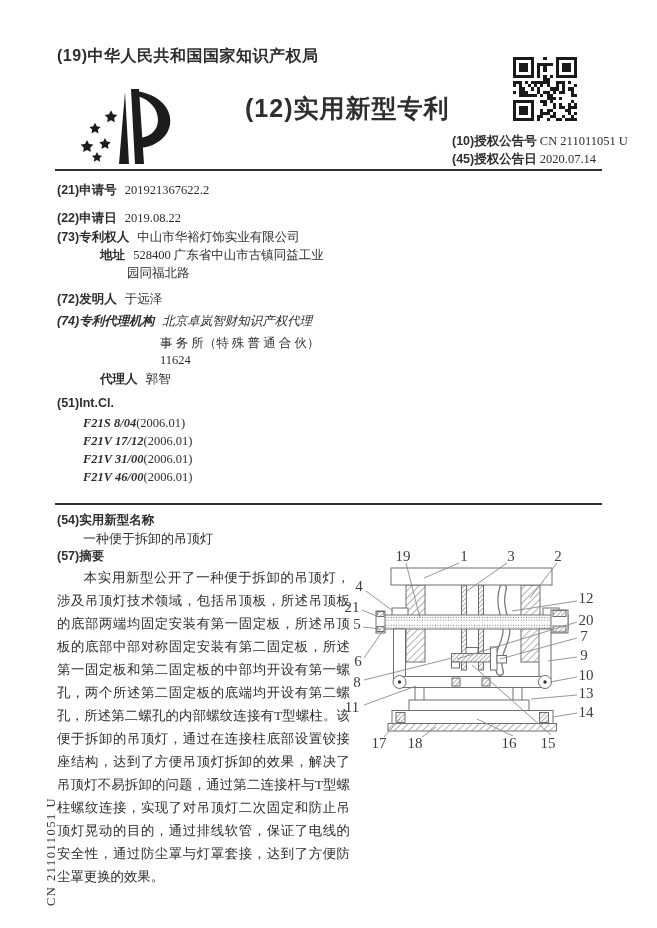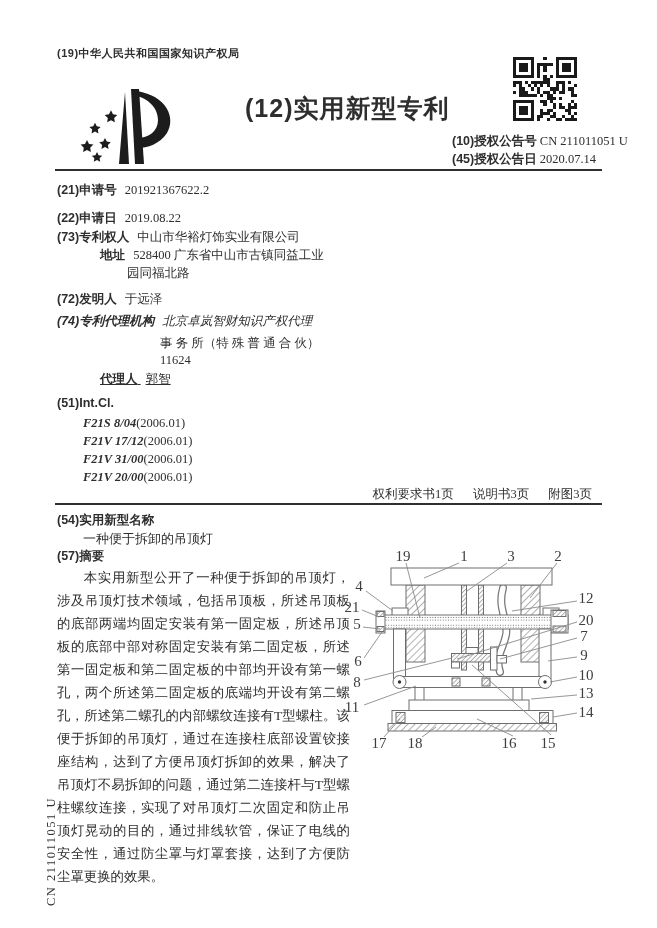--- a/index.html
+++ b/index.html
@@ -1,21 +1,21 @@
 <!DOCTYPE html>
 <html><head>
 <meta charset="utf-8">
 <style>
   html,body{margin:0;padding:0;background:#f2f2f2;}
   .page{position:relative;width:657px;height:928px;background:#ffffff;overflow:hidden;
         font-family:"Liberation Serif","DejaVu Serif",serif;color:#2e2e2e;}
   .abs{position:absolute;}
   .hei{font-family:"Liberation Sans","DejaVu Sans",sans-serif;font-weight:700;}
   .val{font-family:"Liberation Serif","DejaVu Serif",serif;font-weight:400;}
-  .office-line{left:57px;top:46px;font-size:11px;letter-spacing:.5px;}
+  .office-line{left:57px;top:46px;font-size:16px;letter-spacing:.5px;}
   .doc-type{left:245px;top:92px;font-size:25px;letter-spacing:1px;}
   .pub-line{left:417px;font-size:12.5px;white-space:nowrap;margin-left:35px;}
   .pub-line .val{font-size:12.5px;}
   .rule{background:#2f2f2f;height:2px;left:55px;width:547px;}
   .bib{font-size:12.5px;white-space:nowrap;}
   .bib .val{margin-left:5px;}
   .intcl-item{font-size:12.5px;white-space:nowrap;}
   .intcl-cls{font-style:italic;font-weight:700;font-family:"Liberation Serif","DejaVu Serif",serif;}
   .pages-line{left:292px;top:486px;width:300px;text-align:right;font-size:12.5px;}
   .pages-line span{margin-left:16px;}
@@ -301,44 +301,39 @@
   <div class="abs bib" style="left:57px;top:291px;">
     <span class="hei">(72)发明人</span>
     <span class="val">于远泽</span>
   </div>
   <div class="abs bib" style="left:57px;top:313px;font-style:italic;">
     <span class="hei">(74)专利代理机构</span>
     <span class="val">北京卓岚智财知识产权代理</span>
   </div>
   <div class="abs bib val" style="left:160px;top:335px;">事 务 所（特 殊 普 通 合 伙）</div>
   <div class="abs bib val" style="left:160px;top:353px;">11624</div>
-  <div class="abs bib" style="left:100px;top:371px;text-decoration:underline;">
+  <div class="abs bib" style="left:100px;top:371px;">
     <span class="hei">代理人</span>
     <span class="val">郭智</span>
   </div>
   <div class="abs bib hei" style="left:57px;top:396px;">(51)Int.Cl.</div>
 
   <div class="abs intcl-item" style="left:83px;top:416px;">
     <span class="intcl-cls">F21S 8/04</span><span class="val">(2006.01)</span>
   </div>
   <div class="abs intcl-item" style="left:83px;top:434px;">
     <span class="intcl-cls">F21V 17/12</span><span class="val">(2006.01)</span>
   </div>
   <div class="abs intcl-item" style="left:83px;top:452px;">
     <span class="intcl-cls">F21V 31/00</span><span class="val">(2006.01)</span>
   </div>
   <div class="abs intcl-item" style="left:83px;top:470px;">
-    <span class="intcl-cls">F21V 20/00</span><span class="val">(2006.01)</span>
-  </div>
-
-  <div class="abs pages-line">
-    <span>权利要求书1页</span>
-    <span>说明书3页</span>
-    <span>附图3页</span>
-  </div>
+    <span class="intcl-cls">F21V 46/00</span><span class="val">(2006.01)</span>
+  </div>
+
 
   <div class="abs rule" style="top:503px;"></div>
 
   <div class="abs bib hei" style="left:57px;top:512px;">(54)实用新型名称</div>
   <div class="abs val" style="left:83px;top:530px;font-size:13px;">一种便于拆卸的吊顶灯</div>
   <div class="abs bib hei" style="left:57px;top:548px;text-align:right;">(57)摘要</div>
   <div class="abs abstract">本实用新型公开了一种便于拆卸的吊顶灯，涉及吊顶灯技术领域，包括吊顶板，所述吊顶板的底部两端均固定安装有第一固定板，所述吊顶板的底部中部对称固定安装有第二固定板，所述第一固定板和第二固定板的中部均开设有第一螺孔，两个所述第二固定板的底端均开设有第二螺孔，所述第二螺孔的内部螺纹连接有T型螺柱。该便于拆卸的吊顶灯，通过在连接柱底部设置铰接座结构，达到了方便吊顶灯拆卸的效果，解决了吊顶灯不易拆卸的问题，通过第二连接杆与T型螺柱螺纹连接，实现了对吊顶灯二次固定和防止吊顶灯晃动的目的，通过排线软管，保证了电线的安全性，通过防尘罩与灯罩套接，达到了方便防尘罩更换的效果。</div>
 
   <div class="abs" style="left:345px;top:540px;">
     <svg id="fig-svg" width="312" height="220" viewBox="345 540 312 220">

